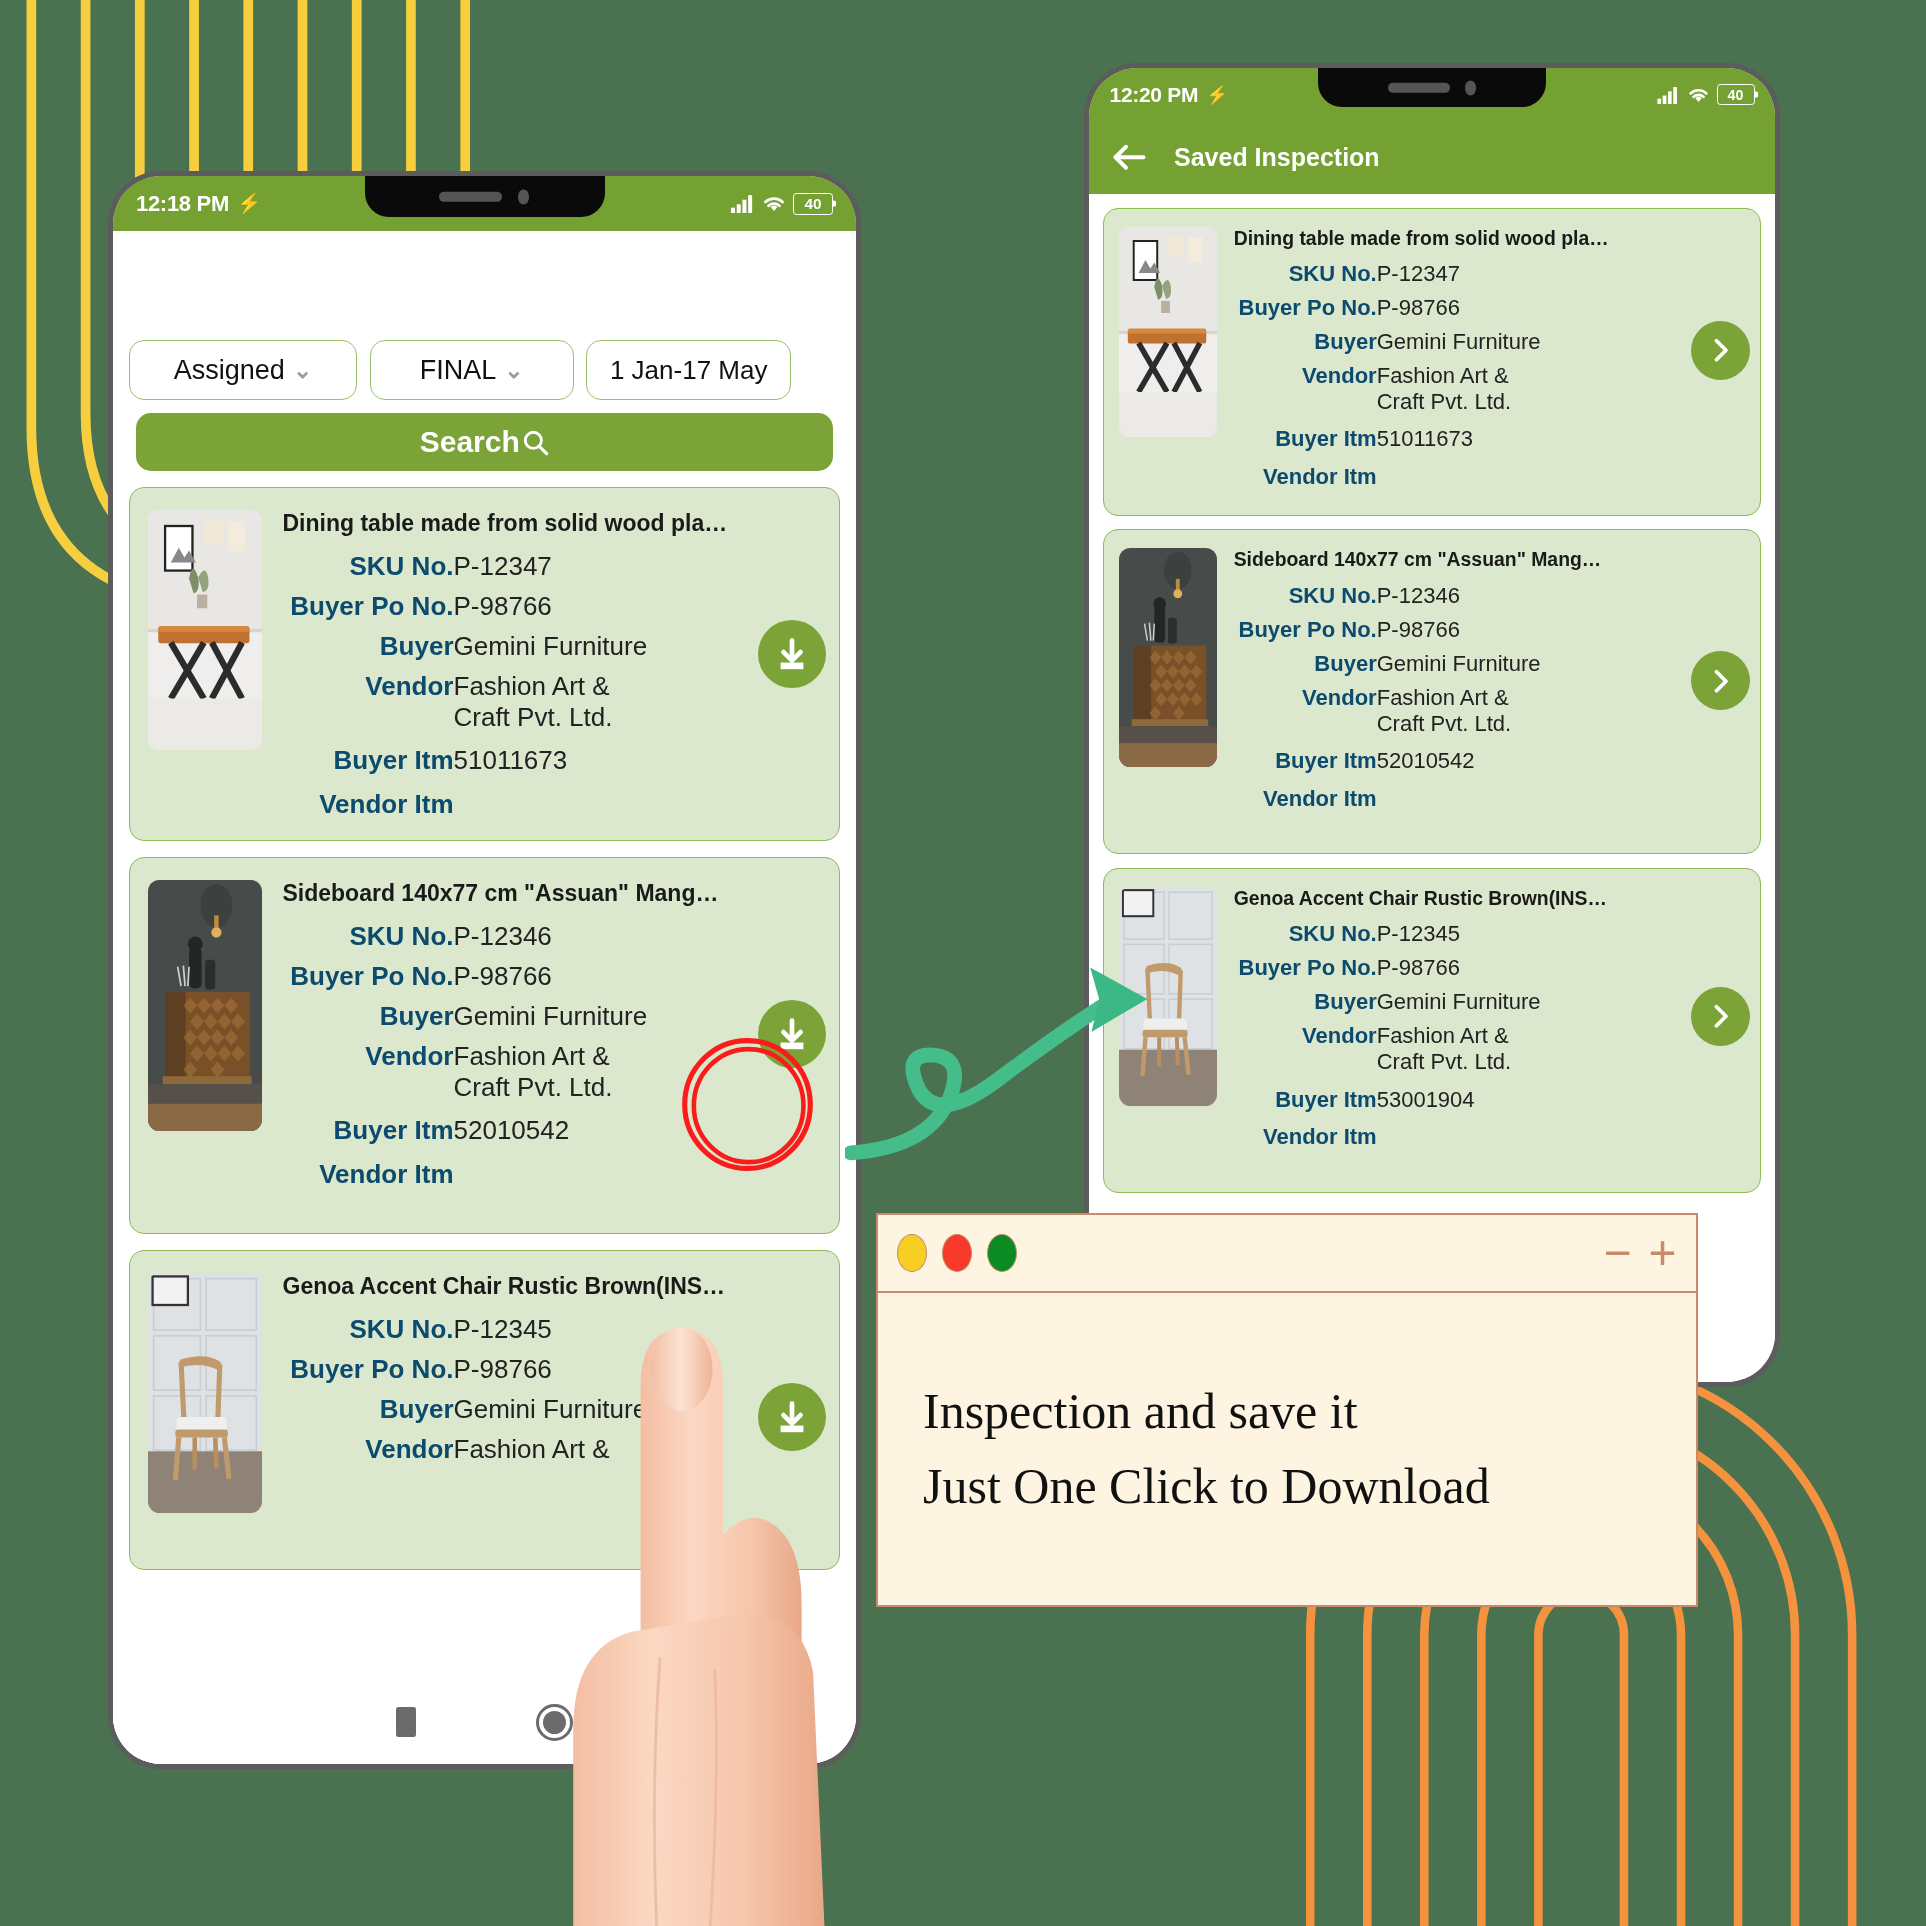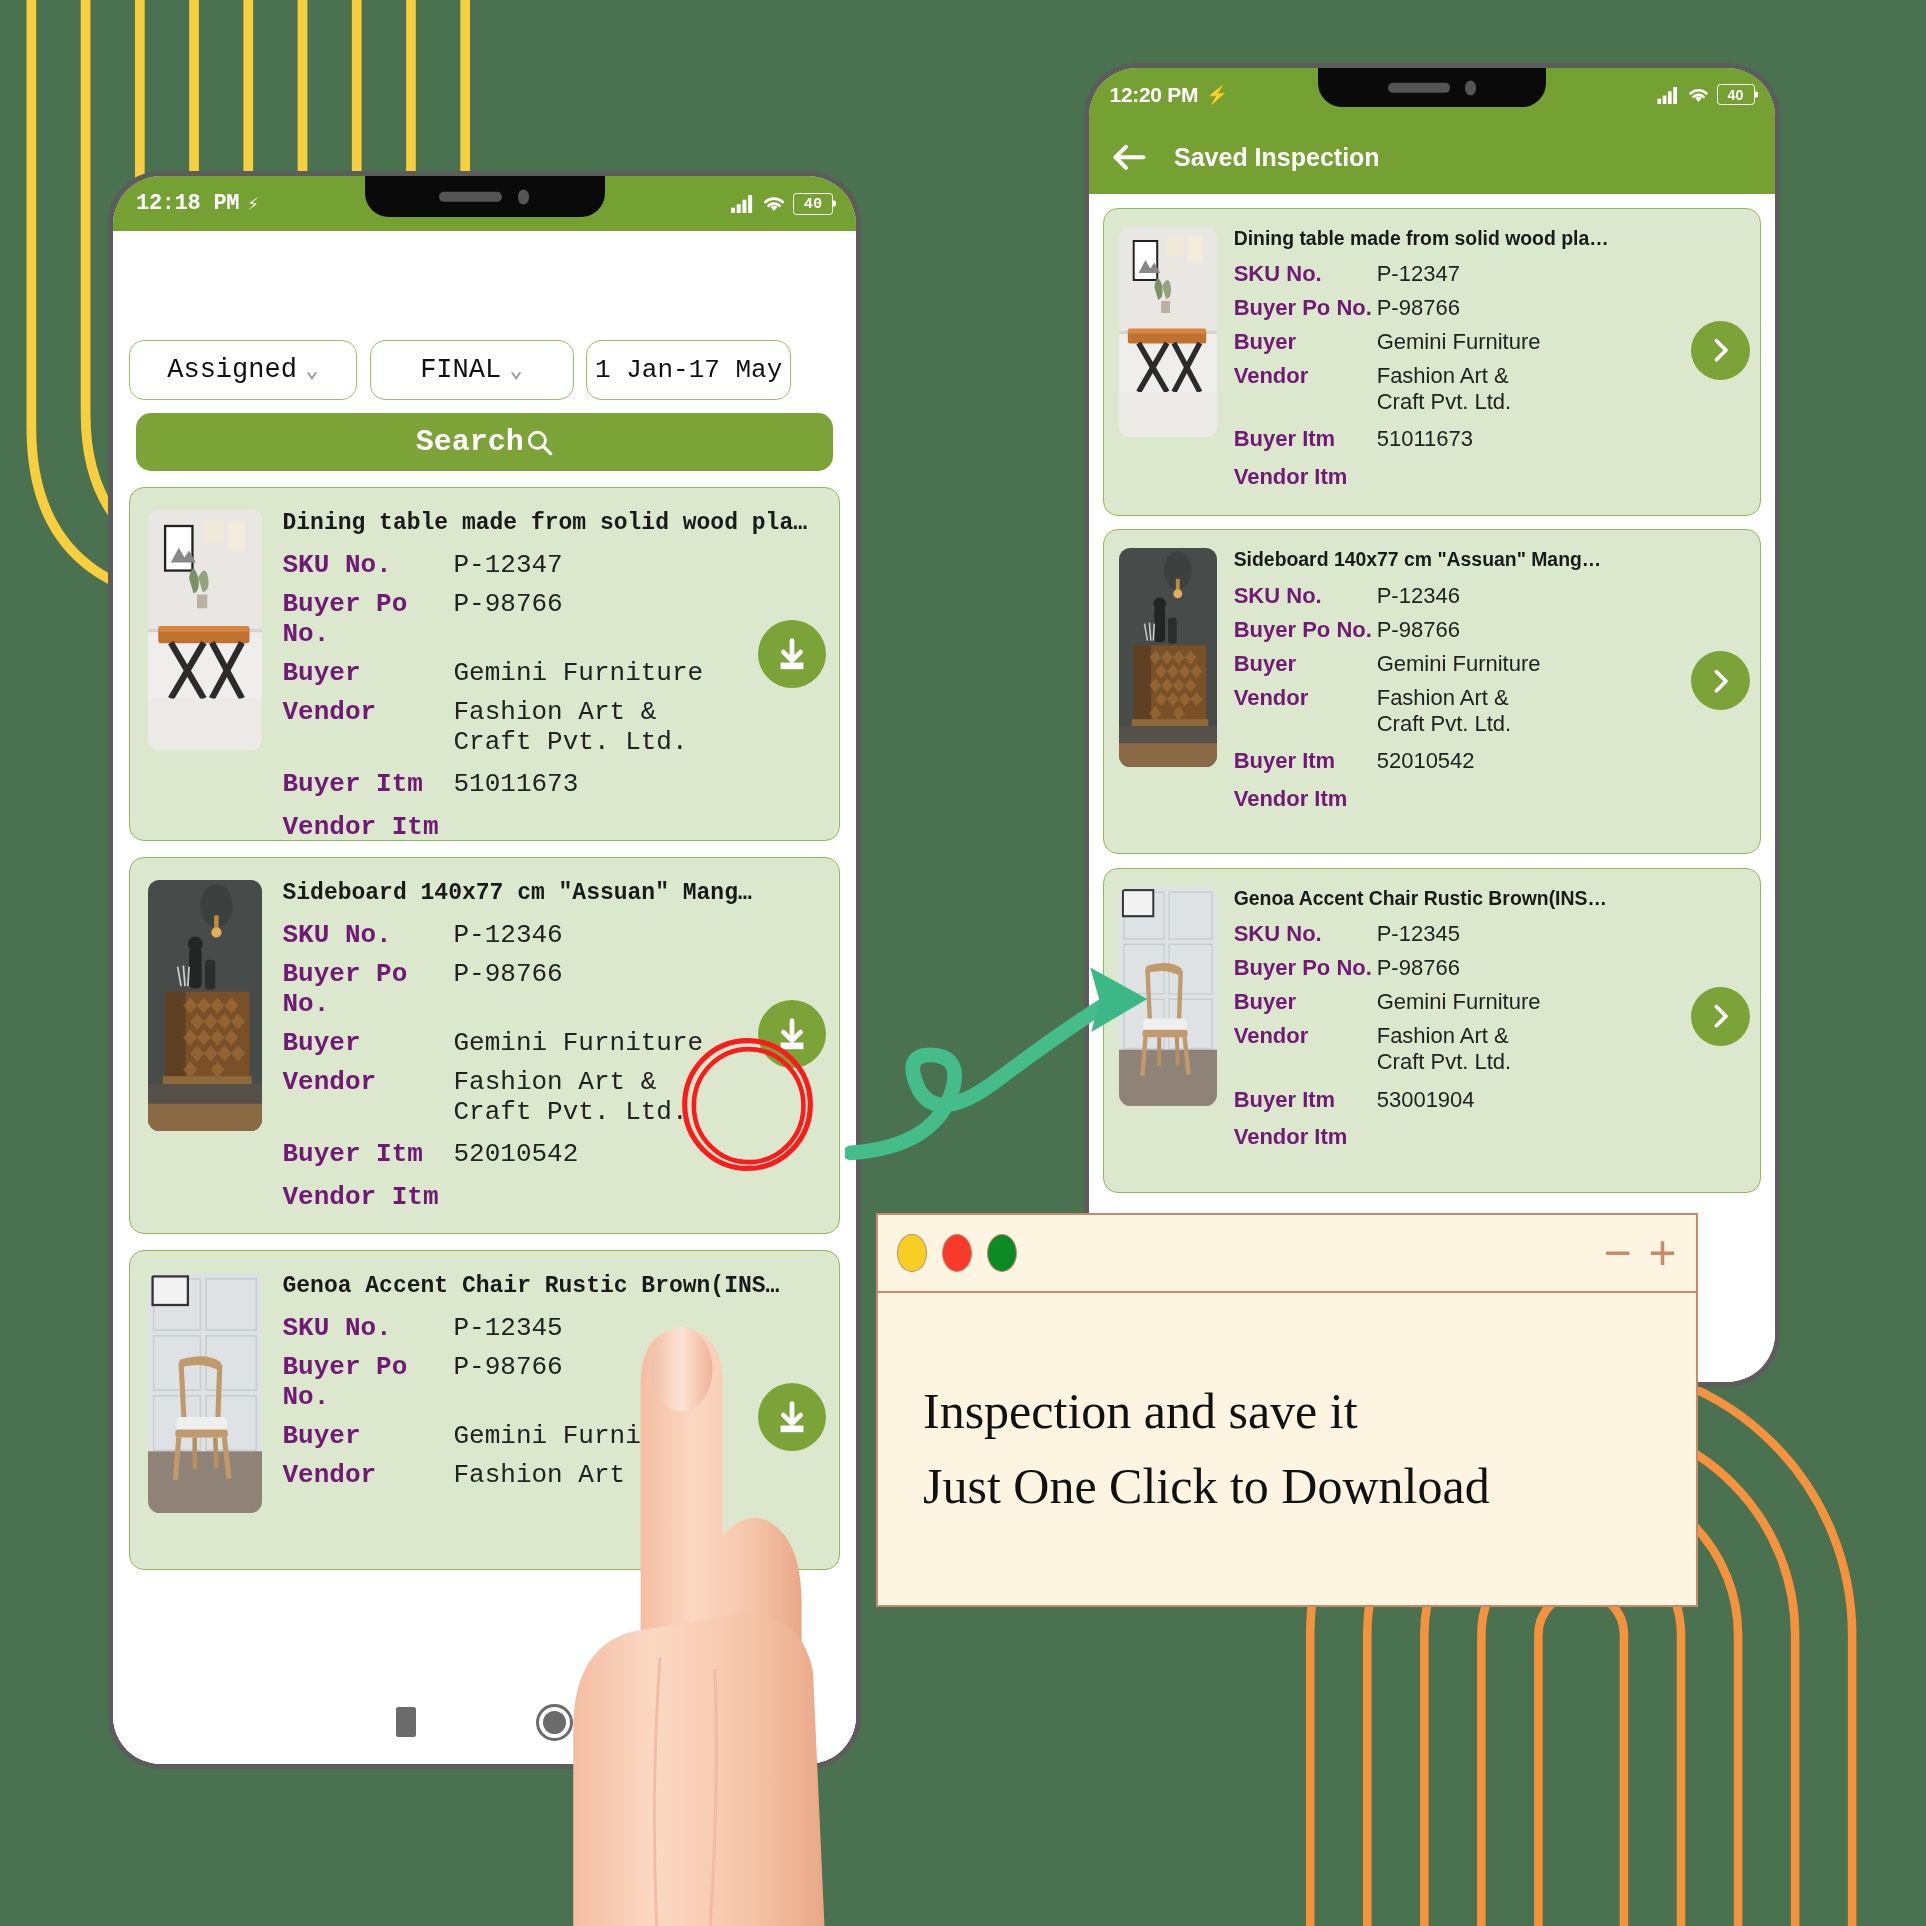--- a/index.html
+++ b/index.html
@@ -21,21 +21,21 @@
     background:#0a0a0a;
     border:5.1px solid #5c5c5c;
     overflow:hidden;
   }
   .phone-screen {
     position:absolute; left:0; right:0; top:0; bottom:0;
     background:#ffffff;
     overflow:hidden;
   }
   .side-btn { position:absolute; background:#333; border-radius:3.4px; }
-  #phone-left-wrap { left:108px; top:171px; width:753px; height:1598px;font-family:Liberation Mono, monospace; }
+  #phone-left-wrap { left:108px; top:171px; width:753px; height:1598px; }
 
   
   .notch {
     position:absolute; top:0; left:50%; transform:translateX(-50%);
     background:#0a0a0a; z-index:20;
     border-bottom-left-radius:24px; border-bottom-right-radius:24px;
   }
   .notch .speaker {
     position:absolute; top:50%; transform:translateY(-50%);
     background:#555; border-radius:11.4px;
@@ -90,21 +90,21 @@
   }
 
   .card {
     background:#dce8cd; border:1.7px solid #8fbb54; border-radius:15px;
     display:flex; position:relative; overflow:hidden;
   }
   .card-thumb { border-radius:11.4px; overflow:hidden; flex:none; position:relative; }
   .card-info { flex:1; position:relative; min-width:0; }
   .card-title { font-weight:bold; color:#1a1a1a; white-space:nowrap; overflow:hidden; }
   .kv { display:flex; }
-  .kv .k { font-weight:bold; color:#701a75; flex:none; }
+  .kv .k { font-weight:bold; color:#0c4a6e; flex:none;text-align:right; }
   .kv .v { color:#222; }
   .fab {
     position:absolute; border-radius:50%;
     background:#7ba337; display:flex; align-items:center; justify-content:center;
   }
 
   
   .navbar { position:absolute; left:0; right:0; bottom:0; background:#fff;
             display:flex; align-items:center; justify-content:space-around; }
 

